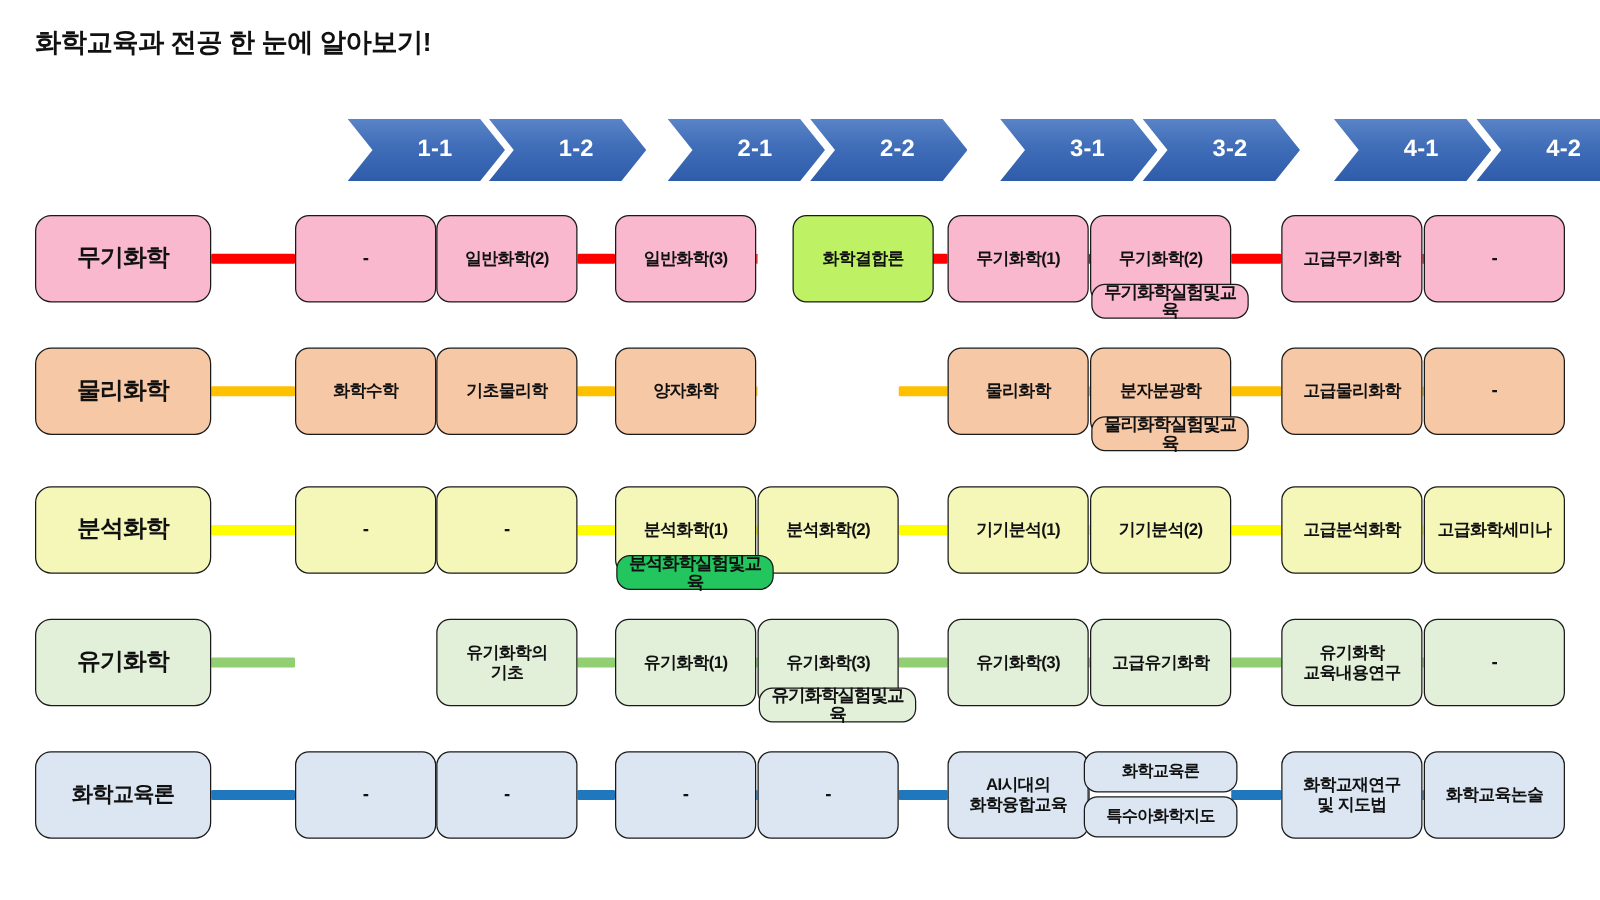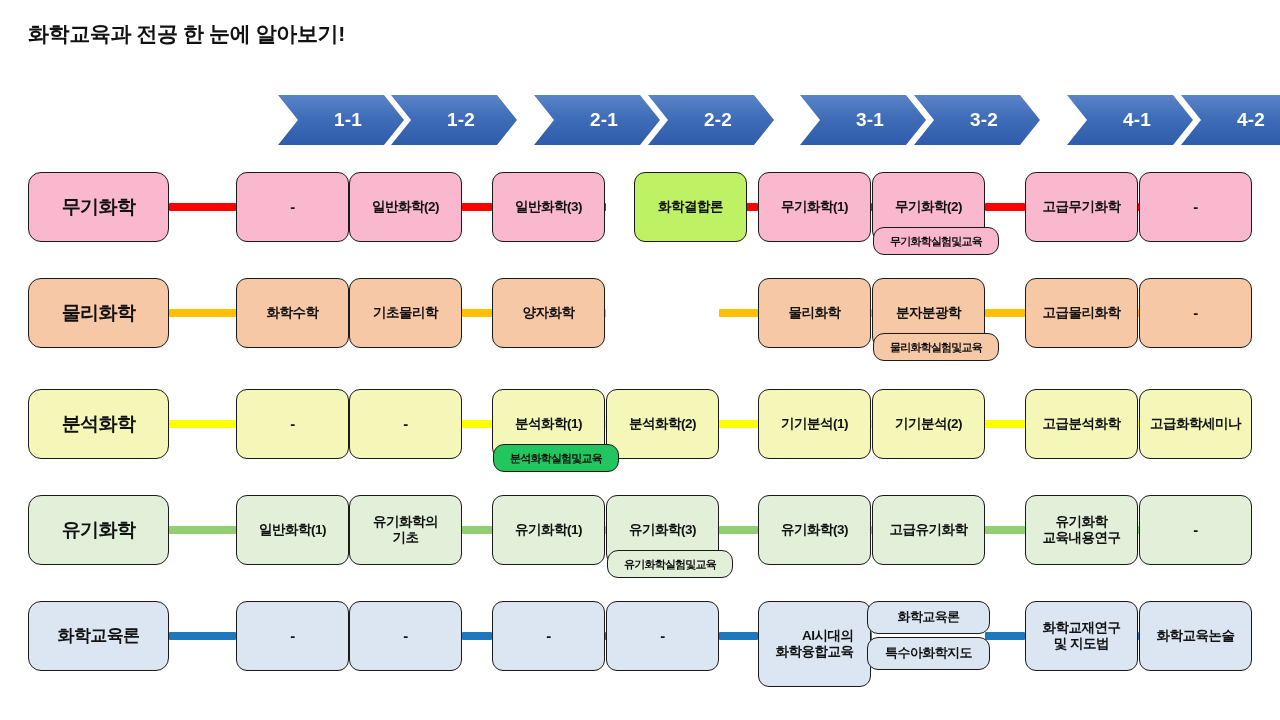--- a/index.html
+++ b/index.html
@@ -71,21 +71,21 @@
   .cell.label.small { font-size: 17px; }
   .cell.dash { font-size: 15px; }
   .subcell {
     position: absolute;
     border: 1.4px solid #1a1a1a;
     border-radius: 11px;
     display: flex;
     align-items: center;
     justify-content: center;
     text-align: center;
-    font-size: 11px;
+    font-size: 14px;
     font-weight: bold;
     color: #111111;
     letter-spacing: -0.8px;
     line-height: 1.1;
     padding: 1px 3px;
     z-index: 4;
   }
   .stackcell {
     position: absolute;
     border: 1.4px solid #1a1a1a;
@@ -180,21 +180,20 @@
       </div>
       <div class="row" style="top: 495px; height: 110px;">
         <div class="rowline" style="left: 169px; width: 67px; top: 31px; background: rgb(146, 207, 114);"></div>
         <div class="rowline" style="left: 462px; width: 30px; top: 31px; background: rgb(146, 207, 114);"></div>
         <div class="rowline" style="left: 719px; width: 39px; top: 31px; background: rgb(146, 207, 114);"></div>
         <div class="rowline" style="left: 985px; width: 40px; top: 31px; background: rgb(146, 207, 114);"></div>
         <div class="rowline" style="left: 605px; width: 1px; top: 31px; background: rgb(146, 207, 114);"></div>
         <div class="rowline" style="left: 871px; width: 1px; top: 31px; background: rgb(146, 207, 114);"></div>
         <div class="rowline" style="left: 1138px; width: 1px; top: 31px; background: rgb(146, 207, 114);"></div>
         <div class="cell label" style="left: 28px; width: 141px; top: 0px; height: 70px; background: rgb(226, 239, 217);">유기화학</div>
-        <div class="cell" style="left: 236px; width: 113px; top: 0px; height: 70px; background: rgb(226, 239, 217);">일반화학(1)</div>
         <div class="cell" style="left: 349px; width: 113px; top: 0px; height: 70px; background: rgb(226, 239, 217);">유기화학의<br>기초</div>
         <div class="cell" style="left: 492px; width: 113px; top: 0px; height: 70px; background: rgb(226, 239, 217);">유기화학(1)</div>
         <div class="cell" style="left: 606px; width: 113px; top: 0px; height: 70px; background: rgb(226, 239, 217);">유기화학(3)</div>
         <div class="subcell" style="left: 607px; width: 126px; top: 55px; height: 28px; background: rgb(226, 239, 217);">유기화학실험및교육</div>
         <div class="cell" style="left: 758px; width: 113px; top: 0px; height: 70px; background: rgb(226, 239, 217);">유기화학(3)</div>
         <div class="cell" style="left: 872px; width: 113px; top: 0px; height: 70px; background: rgb(226, 239, 217);">고급유기화학</div>
         <div class="cell" style="left: 1025px; width: 113px; top: 0px; height: 70px; background: rgb(226, 239, 217);">유기화학<br>교육내용연구</div>
         <div class="cell dash" style="left: 1139px; width: 113px; top: 0px; height: 70px; background: rgb(226, 239, 217);">-</div>
       </div>
       <div class="row" style="top: 601px; height: 110px;">
@@ -203,21 +202,21 @@
         <div class="rowline" style="left: 719px; width: 39px; top: 31px; background: rgb(31, 119, 190);"></div>
         <div class="rowline" style="left: 985px; width: 40px; top: 31px; background: rgb(31, 119, 190);"></div>
         <div class="rowline" style="left: 605px; width: 1px; top: 31px; background: rgb(31, 119, 190);"></div>
         <div class="rowline" style="left: 871px; width: 1px; top: 31px; background: rgb(31, 119, 190);"></div>
         <div class="rowline" style="left: 1138px; width: 1px; top: 31px; background: rgb(31, 119, 190);"></div>
         <div class="cell label small" style="left: 28px; width: 141px; top: 0px; height: 70px; background: rgb(220, 230, 242);">화학교육론</div>
         <div class="cell dash" style="left: 236px; width: 113px; top: 0px; height: 70px; background: rgb(220, 230, 242);">-</div>
         <div class="cell dash" style="left: 349px; width: 113px; top: 0px; height: 70px; background: rgb(220, 230, 242);">-</div>
         <div class="cell dash" style="left: 492px; width: 113px; top: 0px; height: 70px; background: rgb(220, 230, 242);">-</div>
         <div class="cell dash" style="left: 606px; width: 113px; top: 0px; height: 70px; background: rgb(220, 230, 242);">-</div>
-        <div class="cell" style="left: 758px; width: 113px; top: 0px; height: 86px; background: rgb(220, 230, 242); text-align: right;">AI시대의<br>화학융합교육</div>
+        <div class="cell" style="left: 758px; width: 113px; top: 0px; height: 70px; background: rgb(220, 230, 242);">AI시대의<br>화학융합교육</div>
         <div class="stackcell" style="left: 867px; width: 123px; top: 0px; height: 33px; background: rgb(220, 230, 242);">화학교육론</div>
         <div class="stackcell" style="left: 867px; width: 123px; top: 36px; height: 33px; background: rgb(220, 230, 242);">특수아화학지도</div>
         <div class="cell" style="left: 1025px; width: 113px; top: 0px; height: 70px; background: rgb(220, 230, 242);">화학교재연구<br>및 지도법</div>
         <div class="cell" style="left: 1139px; width: 113px; top: 0px; height: 70px; background: rgb(220, 230, 242);">화학교육논술</div>
       </div>
     </div>
 
 </div>
 
 </body></html>

